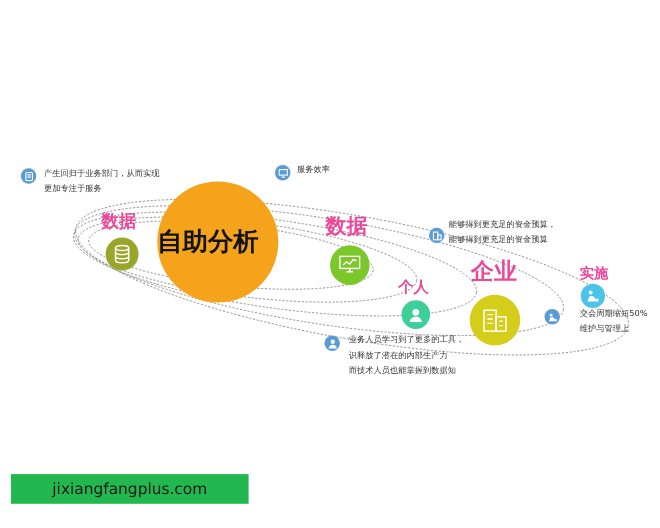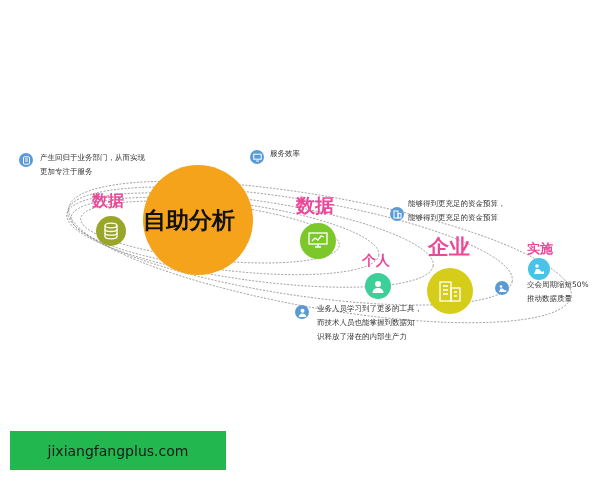--- a/index.html
+++ b/index.html
@@ -8,21 +8,21 @@
   svg.orbits { position:absolute; left:0; top:0; }
   .note { position:absolute; font-size:7.5px; line-height:14px; color:#333; font-weight:normal; white-space:nowrap; }
   .note-icon { position:absolute; width:14px; height:14px; border-radius:50%; background:#5b9bd5;
                display:flex; align-items:center; justify-content:center; }
   .note-icon svg { width:9px; height:9px; }
   .label { position:absolute; font-weight:bold; color:#ec4899; white-space:nowrap; }
   .node { position:absolute; border-radius:50%; display:flex; align-items:center; justify-content:center; }
   .hub { position:absolute; left:143px; top:165px; width:110px; height:110px; border-radius:50%;
          background:#f5a31a; display:flex; flex-direction:column; align-items:flex-start; justify-content:center;
          font-weight:bold; color:#111; font-size:23px; line-height:30px; }
-  .watermark { position:absolute; left:10px; top:431px; width:216px; height:39px; background:#22b84f;
+  .watermark { position:absolute; left:10px; top:431px; width:216px; height:27px; background:#22b84f;
                display:flex; align-items:center; justify-content:center; font-size:14px; color:#1a1a1a;
                font-family:"DejaVu Sans", sans-serif; }
 </style>
 </head>
 <body>
 
 <svg class="orbits" width="600" height="480">
   <g fill="none" stroke="#8a8a8a" stroke-width="0.8" stroke-dasharray="2,1.5">
     <ellipse cx="210" cy="232" rx="130" ry="28" transform="rotate(6 210 232)"></ellipse>
     <ellipse cx="225" cy="236" rx="155" ry="34" transform="rotate(7 225 236)"></ellipse>
@@ -129,32 +129,32 @@
 <div class="note-icon" style="left:495px; top:281px;">
   <svg viewBox="0 0 9 9">
       <g fill="#fff">
         <circle cx="3" cy="2.5" r="1.3"></circle>
         <path d="M1 8l1.5-3.5h2.2l2 2 1.5-.7V8z"></path>
       </g>
     </svg>
 </div>
 <div class="note" style="left:498px; top:278px;margin-left:29px;">
   <div>交会周期缩短50%</div>
-  <div>推动数据质量</div>
+  <div>维护与管理上</div>
 </div>
 
 <div class="note-icon" style="left:295px; top:305px;">
   <svg viewBox="0 0 9 9">
       <g fill="#fff">
         <circle cx="4.5" cy="2.7" r="2"></circle>
         <path d="M0.8 9c0-2.3 1.7-3.6 3.7-3.6s3.7 1.3 3.7 3.6z"></path>
       </g>
     </svg>
 </div>
 <div class="note" style="left:317px; top:302px;">
   <div>业务人员学习到了更多的工具，</div>
+  <div>识释放了潜在的内部生产力</div>
   <div>而技术人员也能掌握到数据知</div>
-  <div>识释放了潜在的内部生产力</div>
 </div>
 
 <div class="watermark">
   <span>jixiangfangplus.com</span>
 </div>
 
 </body></html>

